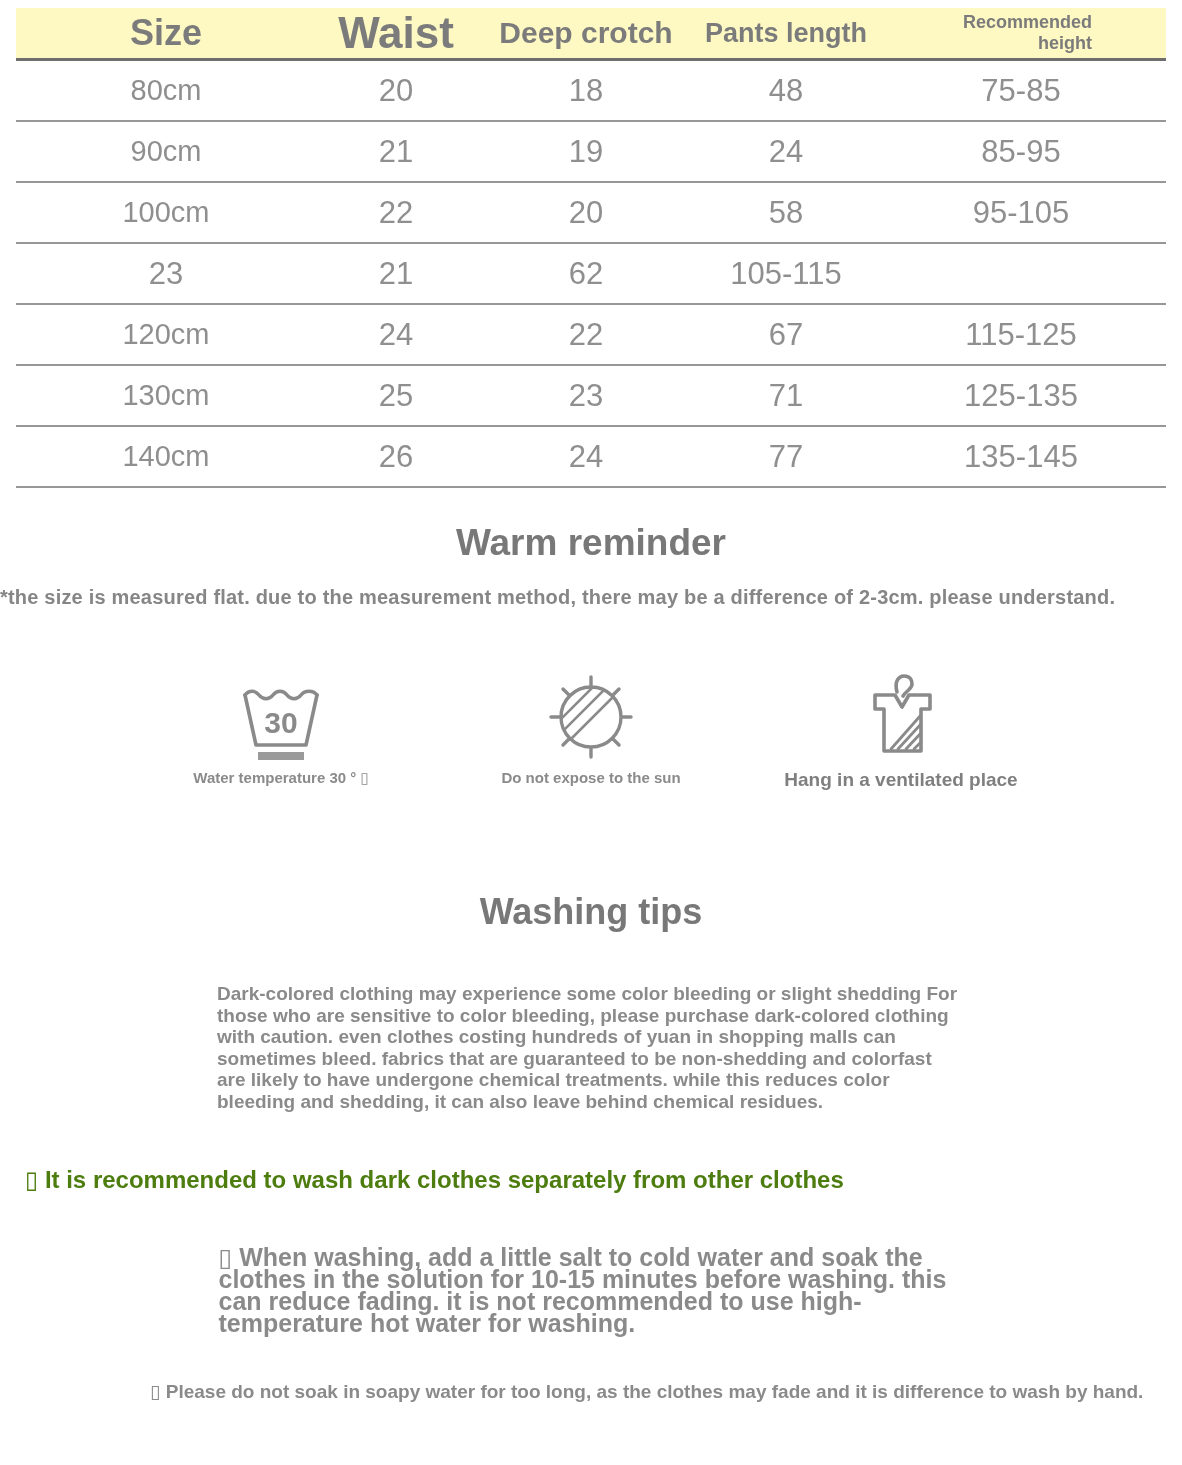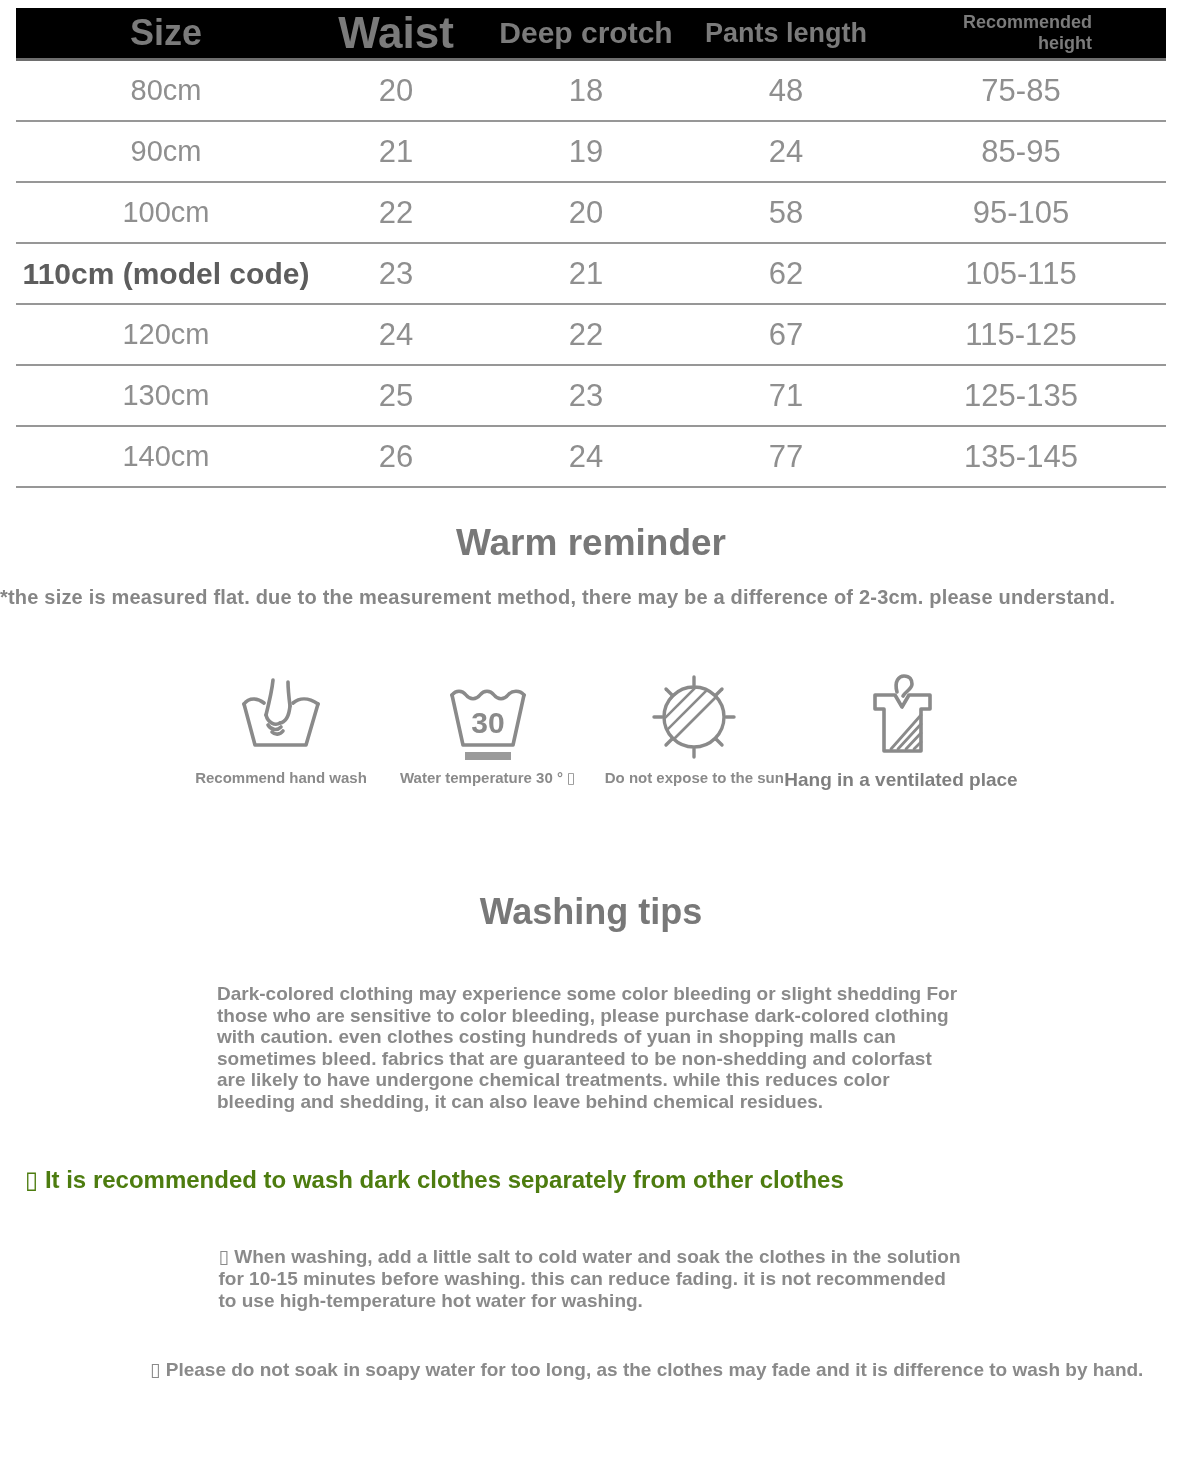--- a/index.html
+++ b/index.html
@@ -10,21 +10,21 @@
     color: #8a8a8a;
   }
   
   .size-table { margin: 8px 16px 0 16px; }
   .t-header, .t-row {
     display: grid;
     grid-template-columns: 300px 160px 220px 180px 290px;
     align-items: center;
   }
   .t-header {
-    background: #000000;
+    background: #fef9c3;
     height: 53px;
     border-bottom: 3px solid #6e6e6e;
   }
   .t-row { height: 61px; border-bottom: 2px solid #979797; background: #fff; }
   .cell { display: flex; justify-content: center; align-items: center; text-align: center; }
   .h-size   { font-size: 36px; font-weight: 700; color: #7b7b7b; }
   .h-waist  { font-size: 44px; font-weight: 700; color: #7b7b7b; }
   .h-crotch { font-size: 30px; font-weight: 700; color: #7b7b7b; }
   .h-pants  { font-size: 27px; font-weight: 700; color: #7b7b7b; }
   .h-rec    { font-size: 18px; font-weight: 700; color: #7b7b7b; line-height: 21px; }
@@ -63,21 +63,21 @@
     margin: 50px auto 4px auto; width: 748px;
     font-size: 19px; font-weight: 700; color: #8a8a8a;
     line-height: 21.5px; text-align: left;
   }
   .tip-dark {
     margin: 54px 20px 0 25px;
     font-size: 24px; font-weight: 700; color: #4d7c0f;
   }
   .tip-salt {
     margin: 52px auto 16px auto; width: 745px;
-    font-size: 19px; font-weight: 700; color: #8a8a8a; line-height: 22px;
+    font-size: 25px; font-weight: 700; color: #8a8a8a; line-height: 22px;
   }
   .tip-soak {
     margin: 46px 20px 0 150px;
     font-size: 19px; font-weight: 700; color: #8a8a8a;
   }
 </style>
 </head>
 <body>
 
 <div class="size-table">
@@ -106,21 +106,20 @@
     <div class="cell b-num">85-95</div>
   </div>
   <div class="t-row">
     <div class="cell b-size">100cm</div>
     <div class="cell b-num">22</div>
     <div class="cell b-num">20</div>
     <div class="cell b-num">58</div>
     <div class="cell b-num">95-105</div>
   </div>
   <div class="t-row row-bold">
-    <div class="cell b-size">110cm (model code)</div>
     <div class="cell b-num">23</div>
     <div class="cell b-num">21</div>
     <div class="cell b-num">62</div>
     <div class="cell b-num">105-115</div>
   </div>
   <div class="t-row">
     <div class="cell b-size">120cm</div>
     <div class="cell b-num">24</div>
     <div class="cell b-num">22</div>
     <div class="cell b-num">67</div>
@@ -140,36 +139,20 @@
     <div class="cell b-num">77</div>
     <div class="cell b-num">135-145</div>
   </div>
 </div>
 
 <div class="warm-title">Warm reminder</div>
 <div class="warm-note">*the size is measured flat. due to the measurement method, there may be a difference of 2-3cm. please understand.</div>
 
 <div class="care-row">
 
-  <div class="care-item">
-    <span>
-      <svg width="100" height="100" viewBox="0 0 100 100" fill="none" stroke="#8a8a8a" stroke-width="3.6" stroke-linecap="round" stroke-linejoin="round">
-        <path d="M13 39 L24 80 L75 80 L87 39"></path>
-        <path d="M13 39 C18 32 27 33 33 38"></path>
-        <path d="M62 38 C68 33 77 32 87 39"></path>
-        <path d="M42 15 C41 26 38 38 35 50"></path>
-        <path d="M57 17 C57 25 58 33 59 41"></path>
-        <path d="M35 50 C37 58 44 61 49 58"></path>
-        <path d="M37 60 C40 65 46 66 50 62"></path>
-        <path d="M41 67 C44 70 49 70 52 66"></path>
-        <path d="M59 41 C58 51 55 57 49 58"></path>
-      </svg>
-    </span>
-    <div class="care-label">Recommend hand wash</div>
-  </div>
 
   <div class="care-item">
     <span>
       <svg width="100" height="100" viewBox="0 0 100 100" fill="none" stroke="#8a8a8a" stroke-width="3.6" stroke-linecap="round" stroke-linejoin="round">
         <path d="M14 30 L25 80 L75 80 L86 30"></path>
         <path d="M14 30 C18 25 24 25 28 30 C32 35 38 35 42 30 C46 25 52 25 56 30 C60 35 66 35 70 30 C74 25 82 25 86 30"></path>
         <text x="50" y="68" text-anchor="middle" font-size="30" font-weight="bold" fill="#8a8a8a" stroke="none" font-family="Liberation Sans, DejaVu Sans, sans-serif">30</text>
         <rect x="27" y="87" width="46" height="8" fill="#9a9a9a" stroke="none"></rect>
       </svg>
     </span>

